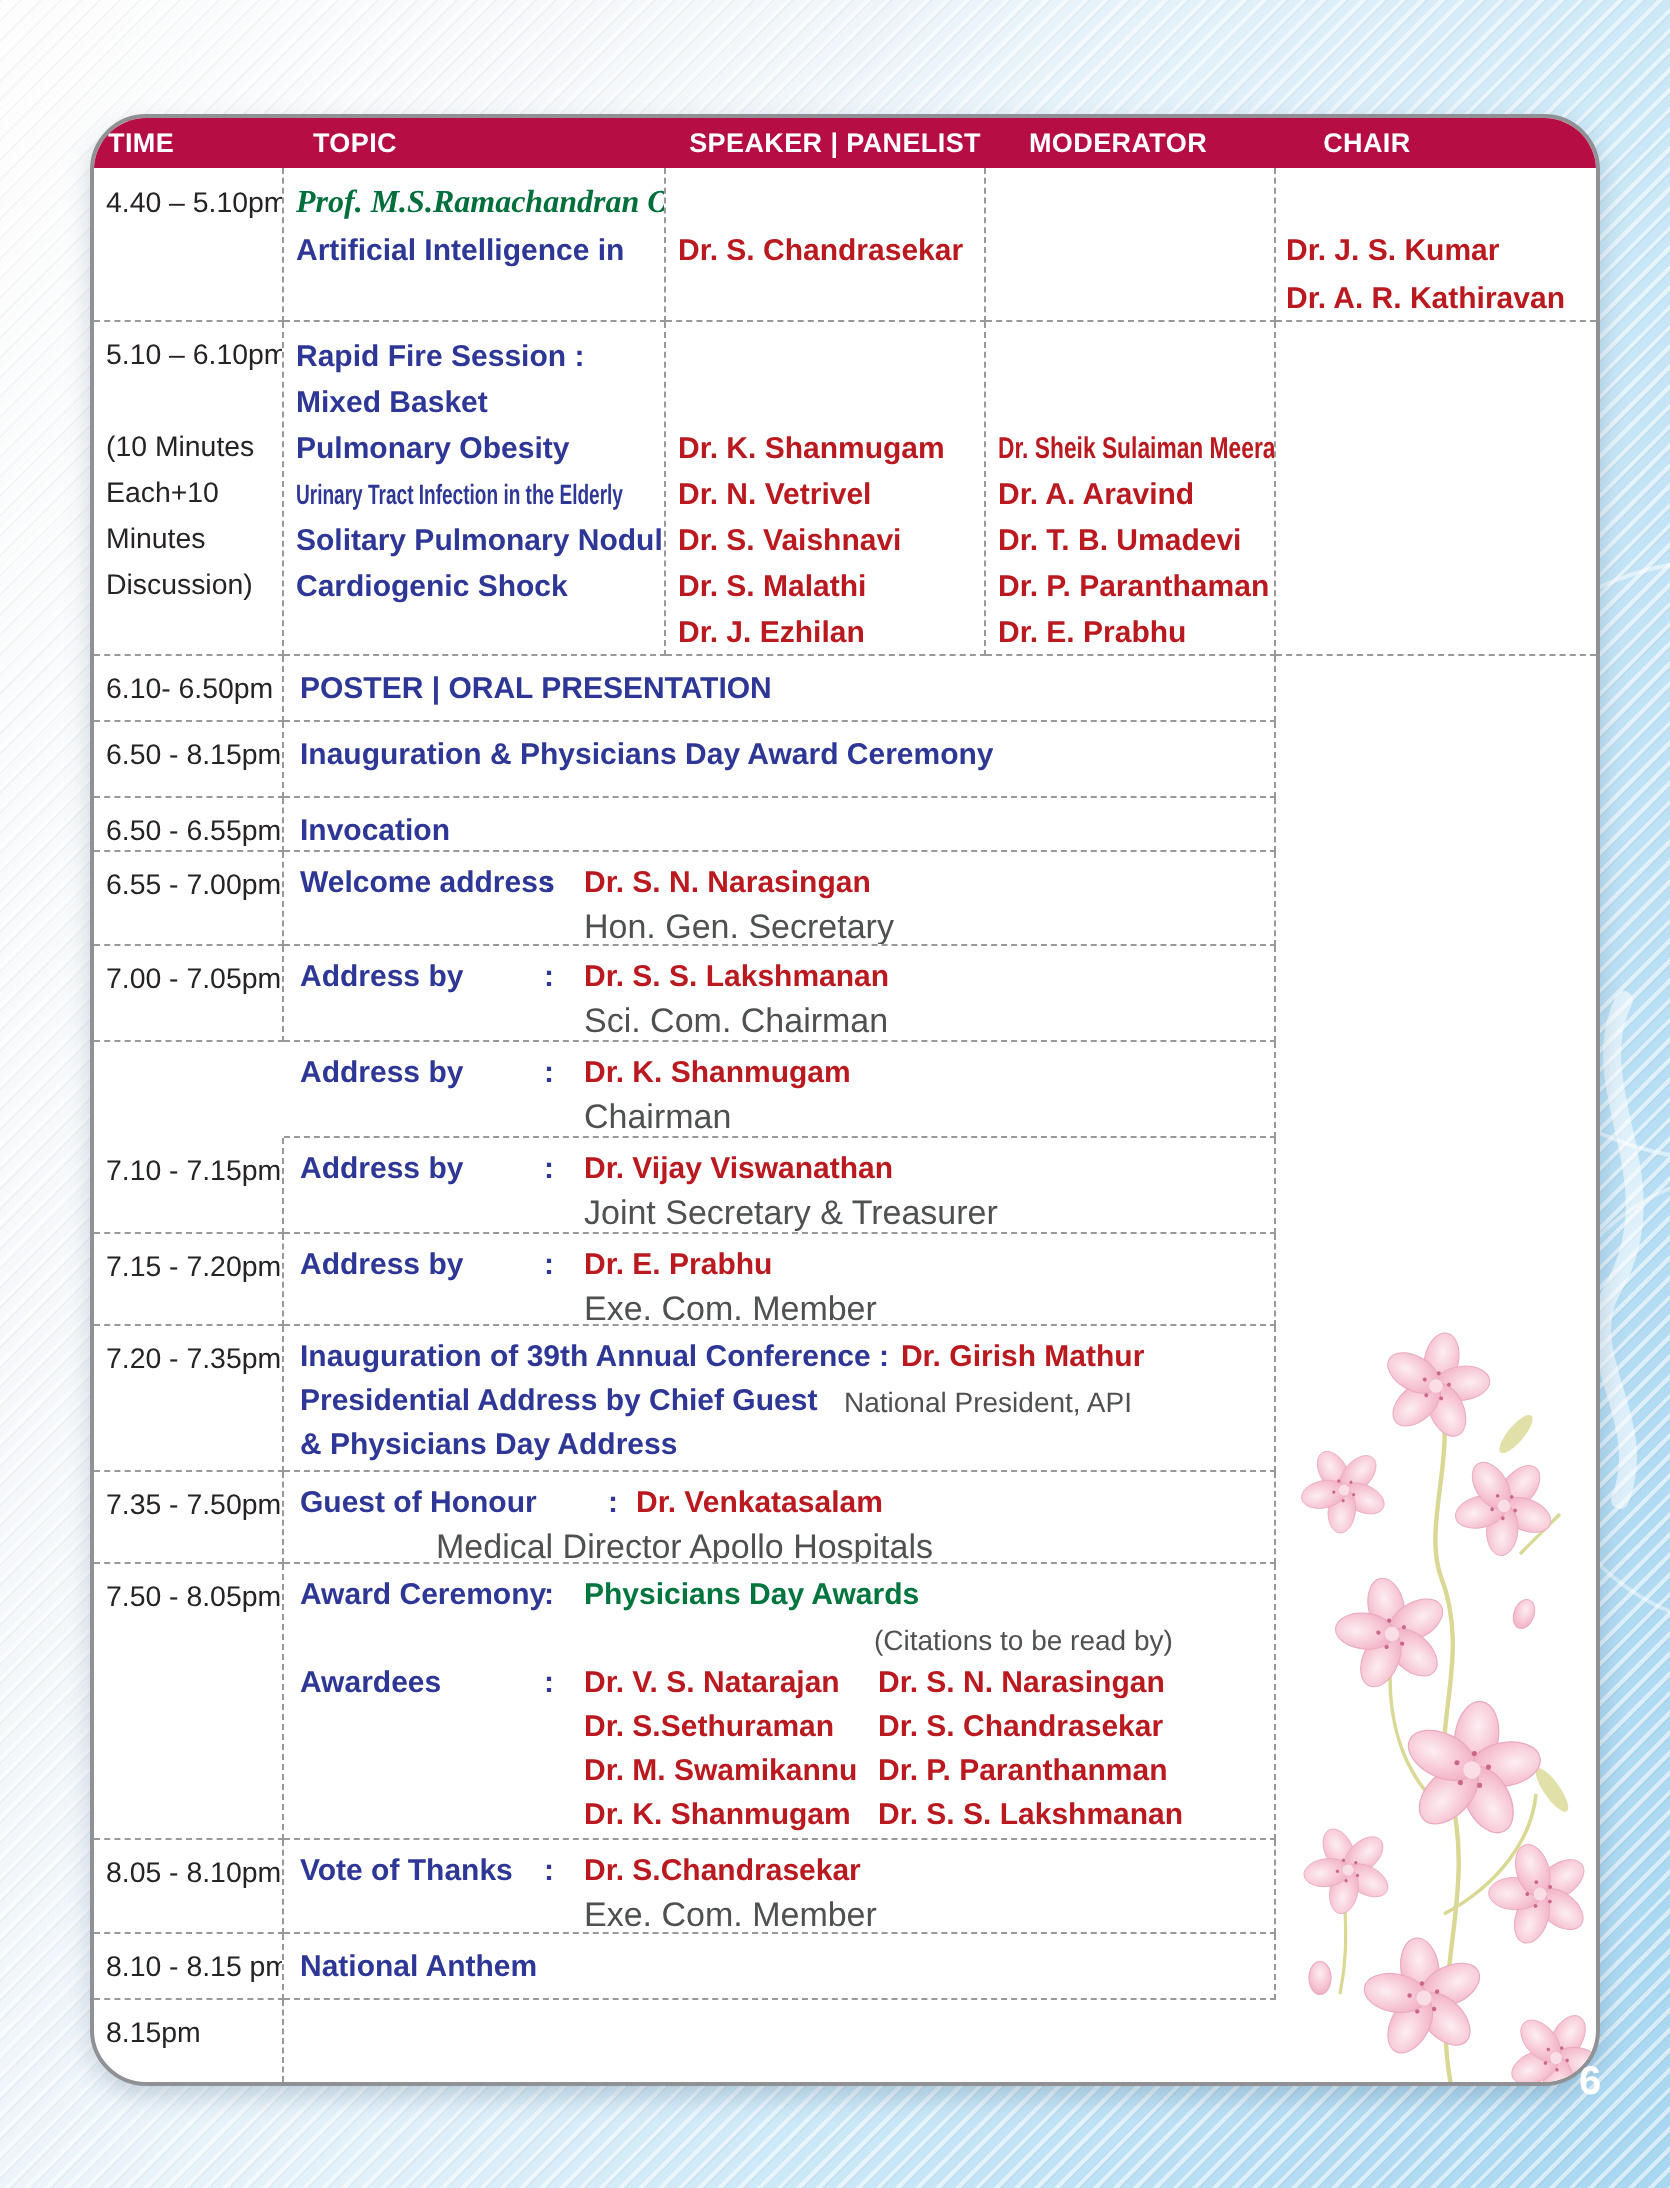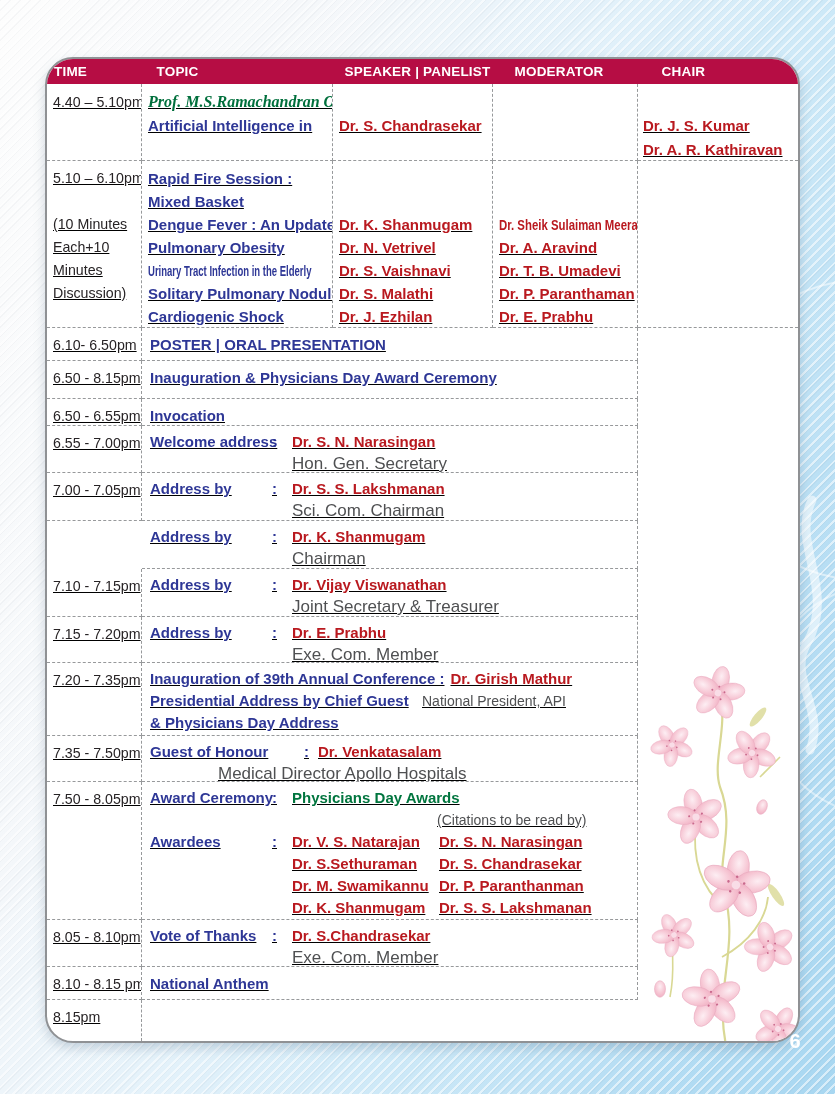--- a/index.html
+++ b/index.html
@@ -26,21 +26,20 @@
     display:flex; height:25px; background:#b60d44; color:#ffffff;
     font-weight:700; font-size:13.5px; letter-spacing:0.2px; align-items:center;gap:17px;
   }
   .th { padding-left:7px; white-space:nowrap; }
   .th0{width:95px;} .th1{width:191px;} .th2{width:160px;} .th3{width:145px;} .th4{width:160px;}
 
   .tgrid {
     display:grid; width:632px;
     grid-template-columns:95px 191px 160px 145px 160px;
     grid-template-rows:77px 167px 33px 38px 27px 47px 48px 48px 48px 46px 73px 46px 138px 47px 33px 41px;
-    text-decoration:underline;
   }
   .cell { overflow:hidden; border-bottom:1px dashed #97999b; }
   .t  { border-right:1px dashed #97999b; padding:6px 2px 0 6px; font-size:14.2px; color:#272325; }
   .c  { border-right:1px dashed #97999b; padding:6px 0 0 6px; }
   .chair { padding:6px 0 0 5px; }
   .m  { grid-column:2/5; border-right:1px dashed #97999b; padding:5px 0 0 8px; }
   .nb { border-bottom:none; }
   .flowers-cell { grid-column:5; grid-row:3/17; position:relative; overflow:hidden; }
   .flowers-cell svg { position:absolute; left:2px; bottom:-6px; }
 
@@ -120,21 +119,20 @@
       <div class="line">5.10 – 6.10pm</div>
       <div class="line"></div>
       <div class="line">(10 Minutes</div>
       <div class="line">Each+10</div>
       <div class="line">Minutes</div>
       <div class="line">Discussion)</div>
     </div>
     <div class="cell c">
       <div class="line blue">Rapid Fire Session :</div>
       <div class="line blue">Mixed Basket</div>
-      <div class="line blue">Dengue Fever : An Update</div>
       <div class="line blue">Pulmonary Obesity</div>
       <div class="line blue"><span class="condT">Urinary Tract Infection in the Elderly</span></div>
       <div class="line blue">Solitary Pulmonary Nodule</div>
       <div class="line blue">Cardiogenic Shock</div>
     </div>
     <div class="cell c">
       <div class="line"></div>
       <div class="line"></div>
       <div class="line red">Dr. K. Shanmugam</div>
       <div class="line red">Dr. N. Vetrivel</div>

